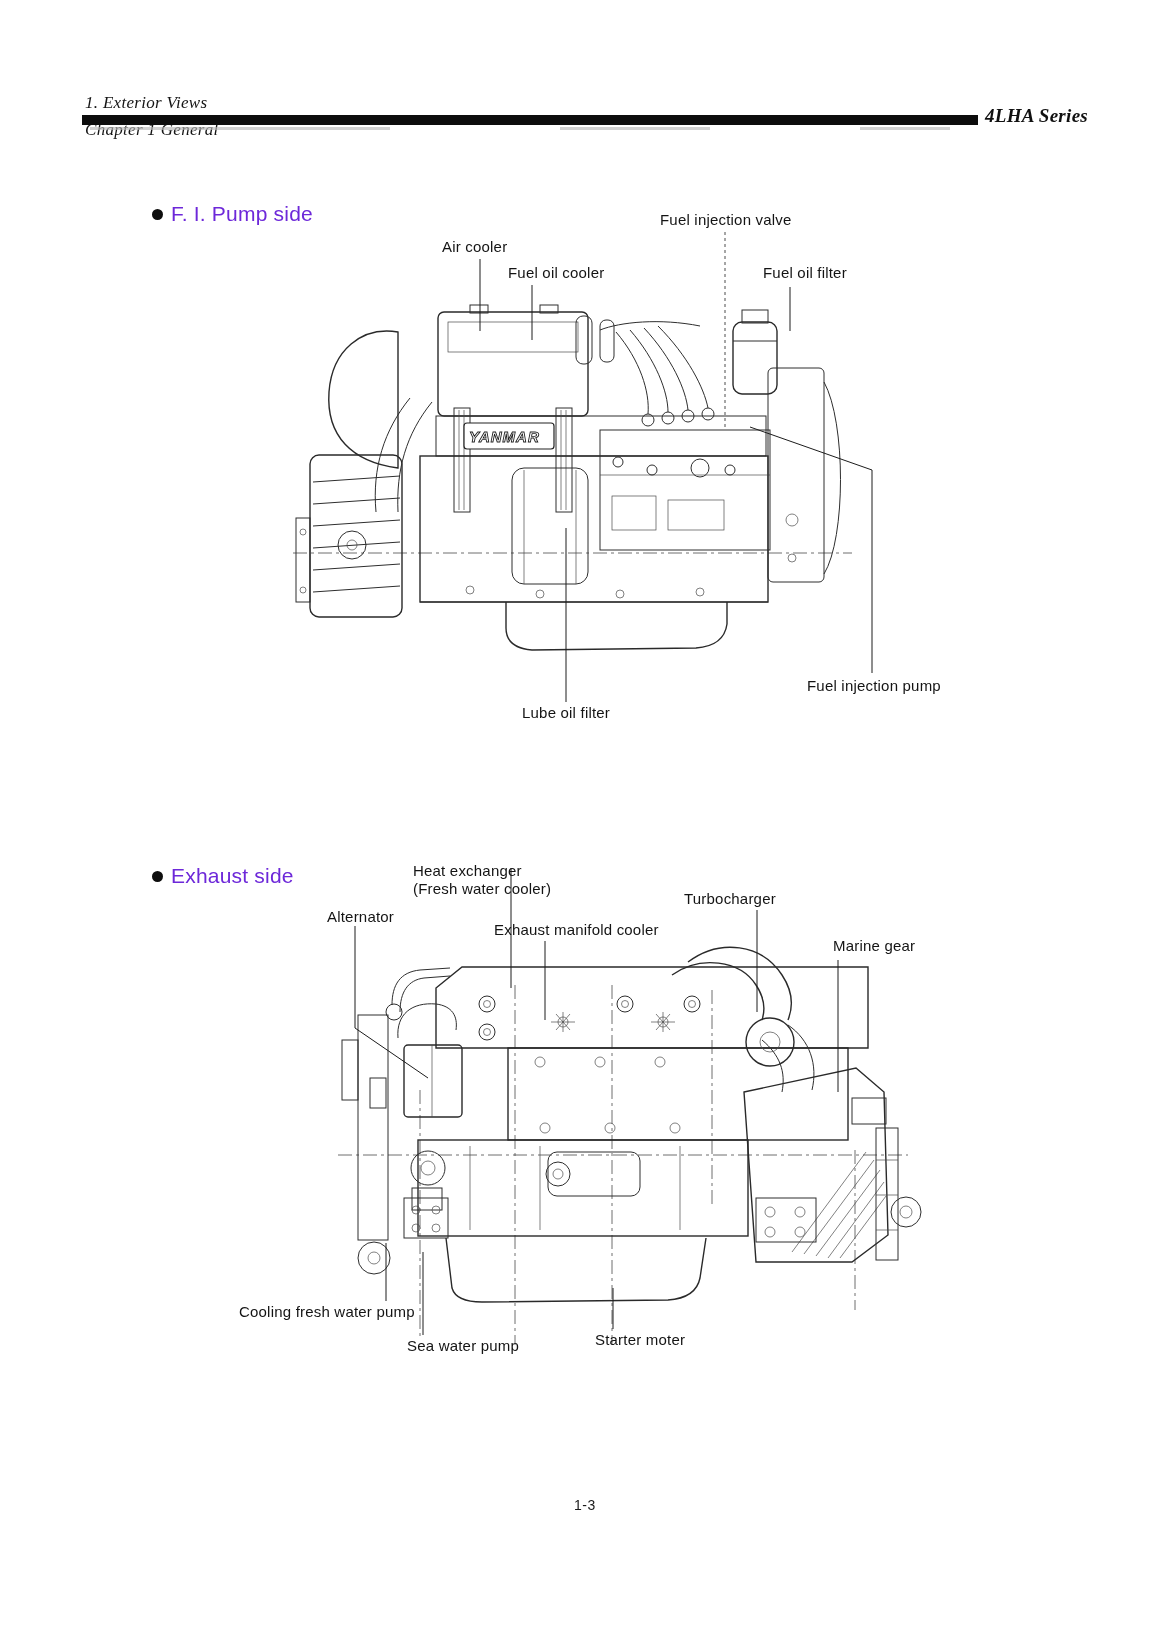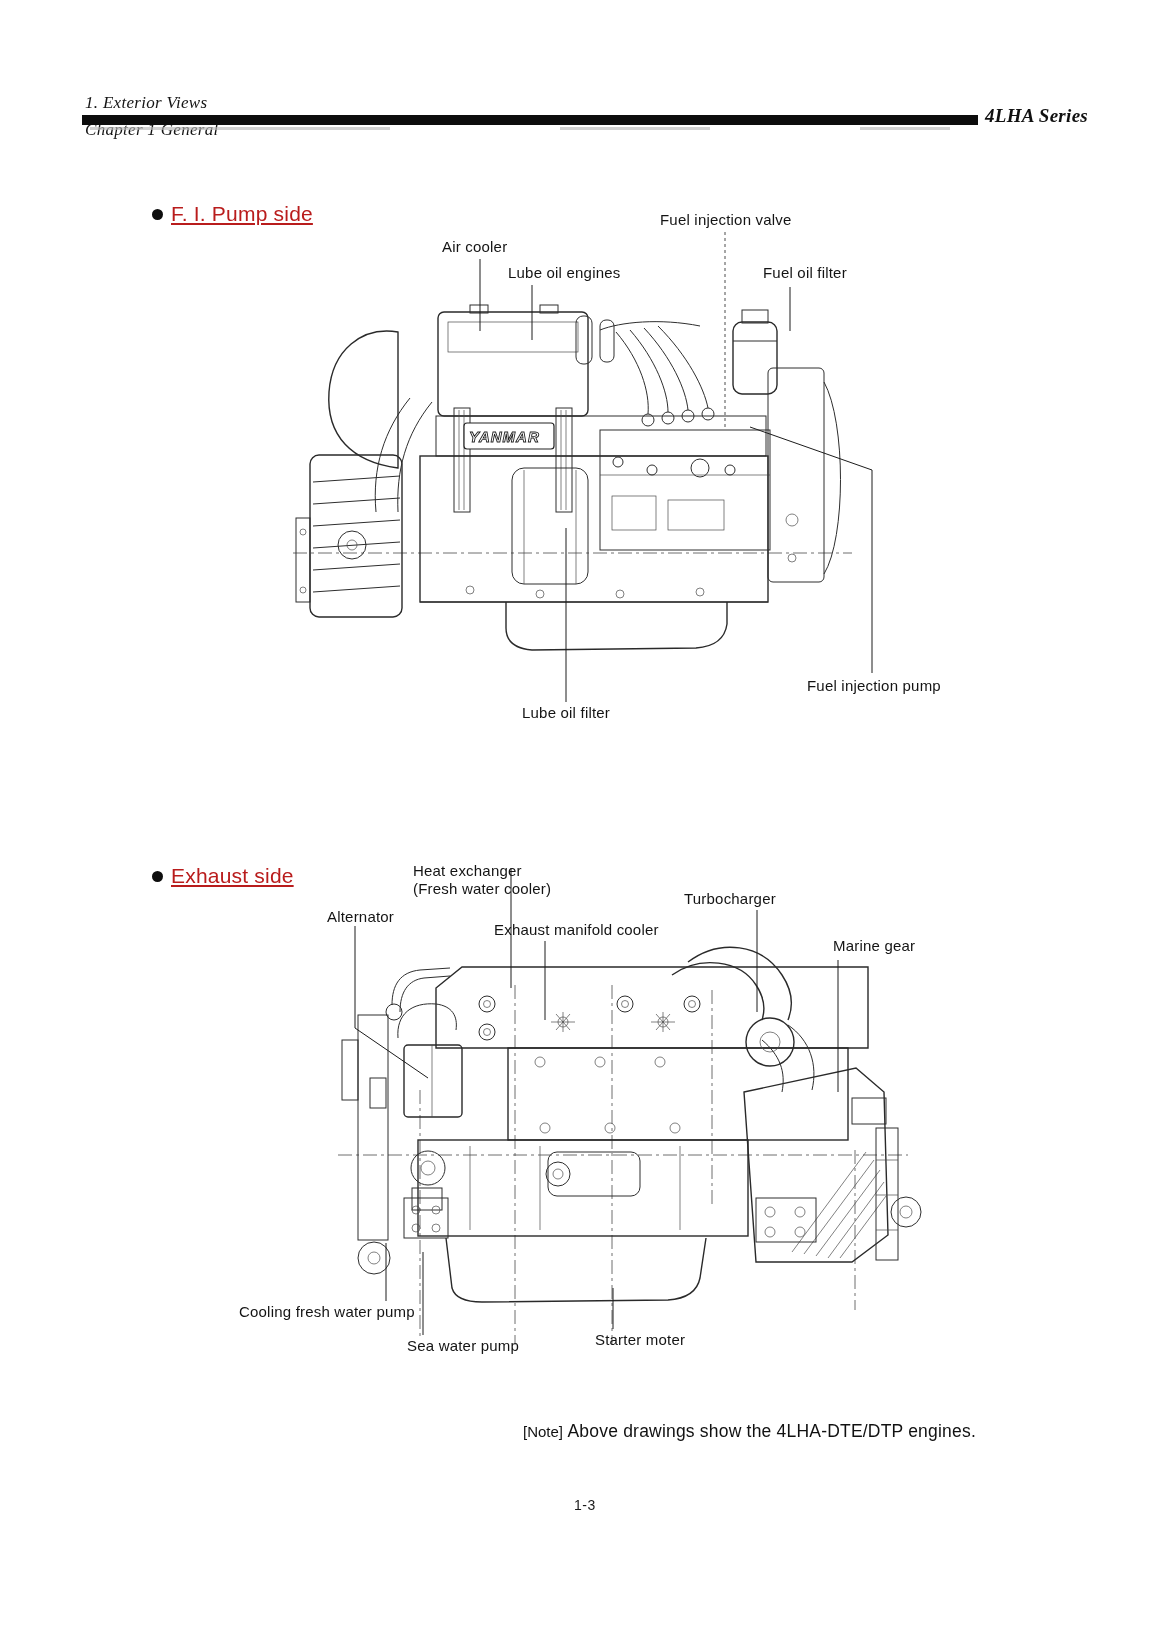--- a/index.html
+++ b/index.html
@@ -27,23 +27,22 @@
   }
   .hdr-smudge { position:absolute; height:3px; background:#b9b9b9; opacity:.65; }
   .hdr-series {
     position:absolute; left:985px; top:105px;
     font:italic 700 19px "Liberation Serif", serif;
     color:#101010; letter-spacing:.3px;
   }
   
   .section-title {
     position:absolute; display:flex; align-items:center;
-    font:400 21px "Liberation Sans", sans-serif; color:#b91c1c;
+    font:400 21px "Liberation Sans", sans-serif; color:#6d28d9;
     letter-spacing:.2px;
-    text-decoration:underline;
   }
   .bullet {
     width:11px; height:11px; border-radius:50%;
     background:#0e0e0e; margin-right:8px; flex:0 0 auto;
   }
   
   .label {
     position:absolute;
     font:15px/18px "Liberation Sans", sans-serif;
     color:#141414; letter-spacing:.2px; white-space:nowrap;
@@ -300,21 +299,21 @@
     </g>
   </svg>
 
   <div class="section-title" style="left:152px;top:202px;">
     <span class="bullet"></span>
     <span>F. I. Pump side</span>
   </div>
 
   <div class="label" style="left:442px;top:238px;">Air cooler</div>
   <div class="label" style="left:660px;top:211px;">Fuel injection valve</div>
-  <div class="label" style="left:508px;top:264px;">Lube oil engines</div>
+  <div class="label" style="left:508px;top:264px;">Fuel oil cooler</div>
   <div class="label" style="left:763px;top:264px;">Fuel oil filter</div>
   <div class="label" style="left:775px;top:677px;margin-left:32px;">Fuel injection pump</div>
   <div class="label" style="left:522px;top:704px;">Lube oil filter</div>
 
   <div class="section-title" style="left:152px;top:864px;">
     <span class="bullet"></span>
     <span>Exhaust side</span>
   </div>
 
   <div class="label" style="left:413px;top:862px;">
@@ -322,20 +321,16 @@
     <div>(Fresh water cooler)</div>
   </div>
   <div class="label" style="left:327px;top:908px;">Alternator</div>
   <div class="label" style="left:494px;top:921px;">Exhaust manifold cooler</div>
   <div class="label" style="left:684px;top:890px;">Turbocharger</div>
   <div class="label" style="left:792px;top:937px;margin-left:41px;">Marine gear</div>
   <div class="label" style="left:239px;top:1303px;">Cooling fresh water pump</div>
   <div class="label" style="left:407px;top:1337px;">Sea water pump</div>
   <div class="label" style="left:595px;top:1331px;">Starter moter</div>
 
-  <div class="note">
-    <span class="pfx">[Note]</span>
-    <span class="txt"> Above drawings show the 4LHA-DTE/DTP engines.</span>
-  </div>
 
   <div class="folio">1-3</div>
 
 </div>
 
 </body></html>

